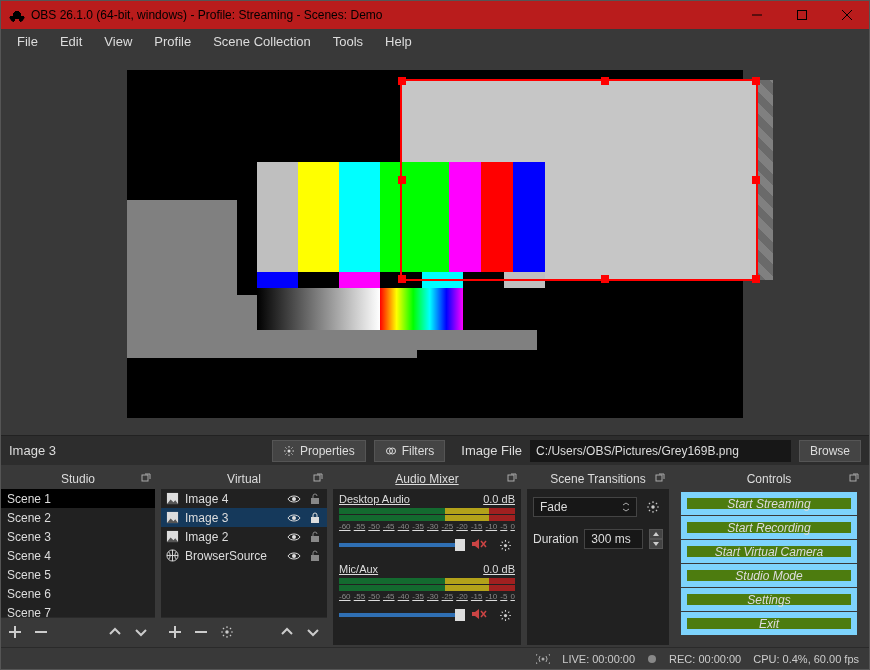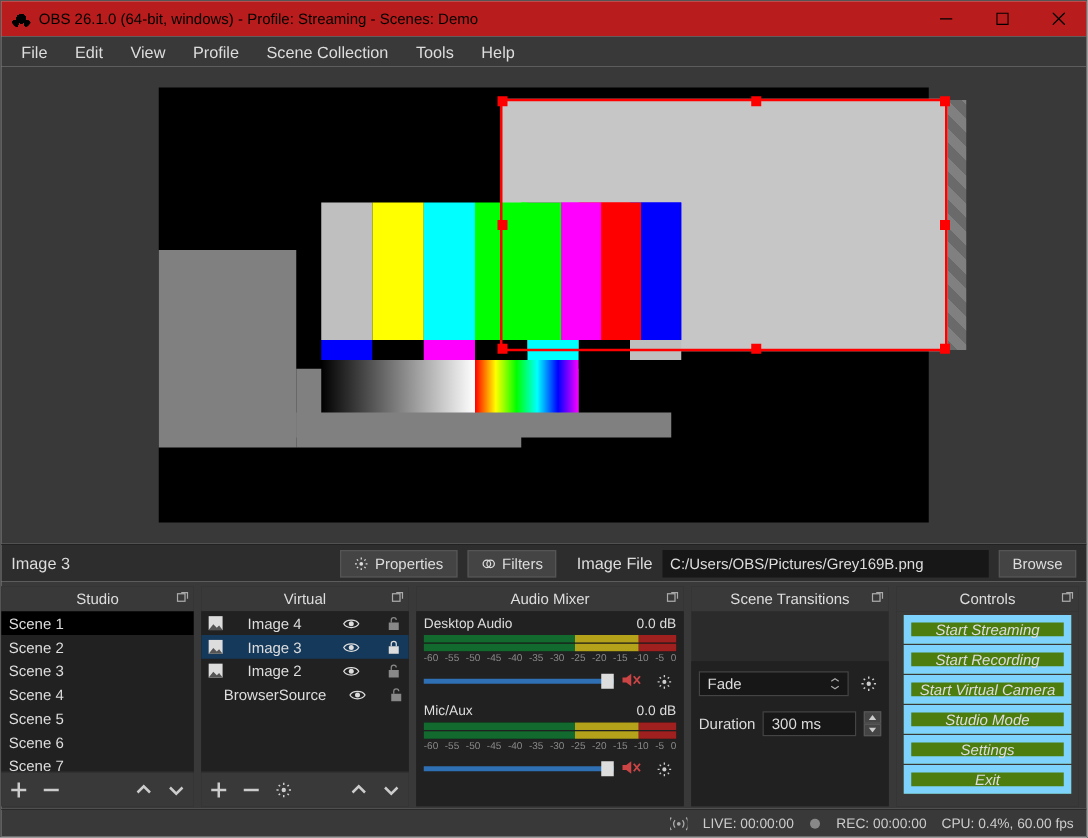--- a/index.html
+++ b/index.html
@@ -26,21 +26,21 @@
 .tool-btn { height: 22px; background: #444; color: #ddd; display: flex; align-items: center; padding: 0 10px; border: 1px solid #555; gap: 5px; font-size: 12px; }
 .field { flex: 1; height: 22px; background: #171717; color: #ddd; padding: 0 6px; display: flex; align-items: center; font-size: 12px; }
 .panels { height: 182px; background: #393939; display: flex; gap: 6px; padding: 4px 6px 2px 0; }
 .panel { display: flex; flex-direction: column; background: #2b2b2b; }
 .panel-header { height: 20px; background: #393939; display: flex; align-items: center; justify-content: center; position: relative; font-size: 12px; color: #ddd; }
 .pop-icon { position: absolute; right: 2px; top: 2px; width: 14px; height: 14px; display: flex; align-items: center; justify-content: center; }
 .panel-body { flex: 1; background: #212121; overflow: hidden; position: relative; }
 .panel-footer { height: 28px; background: #393939; display: flex; align-items: center; padding: 0 4px; gap: 6px; border-top: 1px solid #2a2a2a; }
 .list-row { height: 19px; display: flex; align-items: center; padding: 0 6px; font-size: 12px; color: #ddd; }
 .list-row.sel { background: #000000; }
-.src-row { height: 19px; display: flex; align-items: center; padding: 0 4px; gap: 18px; font-size: 12px; color: #ddd; justify-content: flex-end; }
+.src-row { height: 19px; display: flex; align-items: center; padding: 0 4px; gap: 5px; font-size: 12px; color: #ddd; }
 .src-row.sel { background: #15395b; }
 .src-icon { width: 15px; height: 15px; display: flex; align-items: center; justify-content: center; }
 .src-label { flex: 1; }
 .eye, .lock { width: 16px; height: 16px; display: flex; align-items: center; justify-content: center; }
 .mixer-item { padding: 4px 6px; }
 .mixer-top { display: flex; justify-content: space-between; font-size: 11px; color: #ddd; }
 .meter { height: 6px; margin-top: 3px; background: #0c0c0c; display: flex; }
 .meter-seg { height: 100%; }
 .ticks { font-size: 8px; color: #888; display: flex; justify-content: space-between; margin-top: 1px; }
 .slider-row { display: flex; align-items: center; gap: 6px; margin-top: 4px; }
@@ -341,21 +341,21 @@
             </svg>
           </div>
         <div class="icon-btn">
             <svg width="12" height="12" viewBox="0 0 12 12">
               <path d="M1 4l5 5 5-5" fill="none" stroke="#ccc" stroke-width="2"></path>
             </svg>
           </div>
       </div>
     </div>
 
-    <div class="panel" style="width:214px;">
+    <div class="panel" style="width:188px;text-decoration:underline;">
       <div class="panel-header">
         <span>Audio Mixer</span>
         <div class="pop-icon">
             <svg width="10" height="10" viewBox="0 0 10 10">
               <rect x="1" y="2" width="6" height="6" fill="none" stroke="#aaa"></rect>
               <path d="M4 1h5v5" fill="none" stroke="#aaa"></path>
             </svg>
           </div>
       </div>
       <div class="panel-body" id="mixer-body">
@@ -451,21 +451,21 @@
                 <svg width="13" height="13" viewBox="0 0 24 24">
                   <circle cx="12" cy="12" r="3" fill="#ccc"></circle>
                   <path d="M12 2v3M12 19v3M2 12h3M19 12h3M5 5l2 2M17 17l2 2M19 5l-2 2M7 17l-2 2" stroke="#ccc" stroke-width="2"></path>
                 </svg>
               </span>
             </div>
           </div>
         </div>
     </div>
 
-    <div class="panel" style="width:158px;gap:40px;">
+    <div class="panel" style="width:142px;">
       <div class="panel-header">
         <span>Scene Transitions</span>
         <div class="pop-icon">
             <svg width="10" height="10" viewBox="0 0 10 10">
               <rect x="1" y="2" width="6" height="6" fill="none" stroke="#aaa"></rect>
               <path d="M4 1h5v5" fill="none" stroke="#aaa"></path>
             </svg>
           </div>
       </div>
       <div class="panel-body" style="padding:2px 0;">

